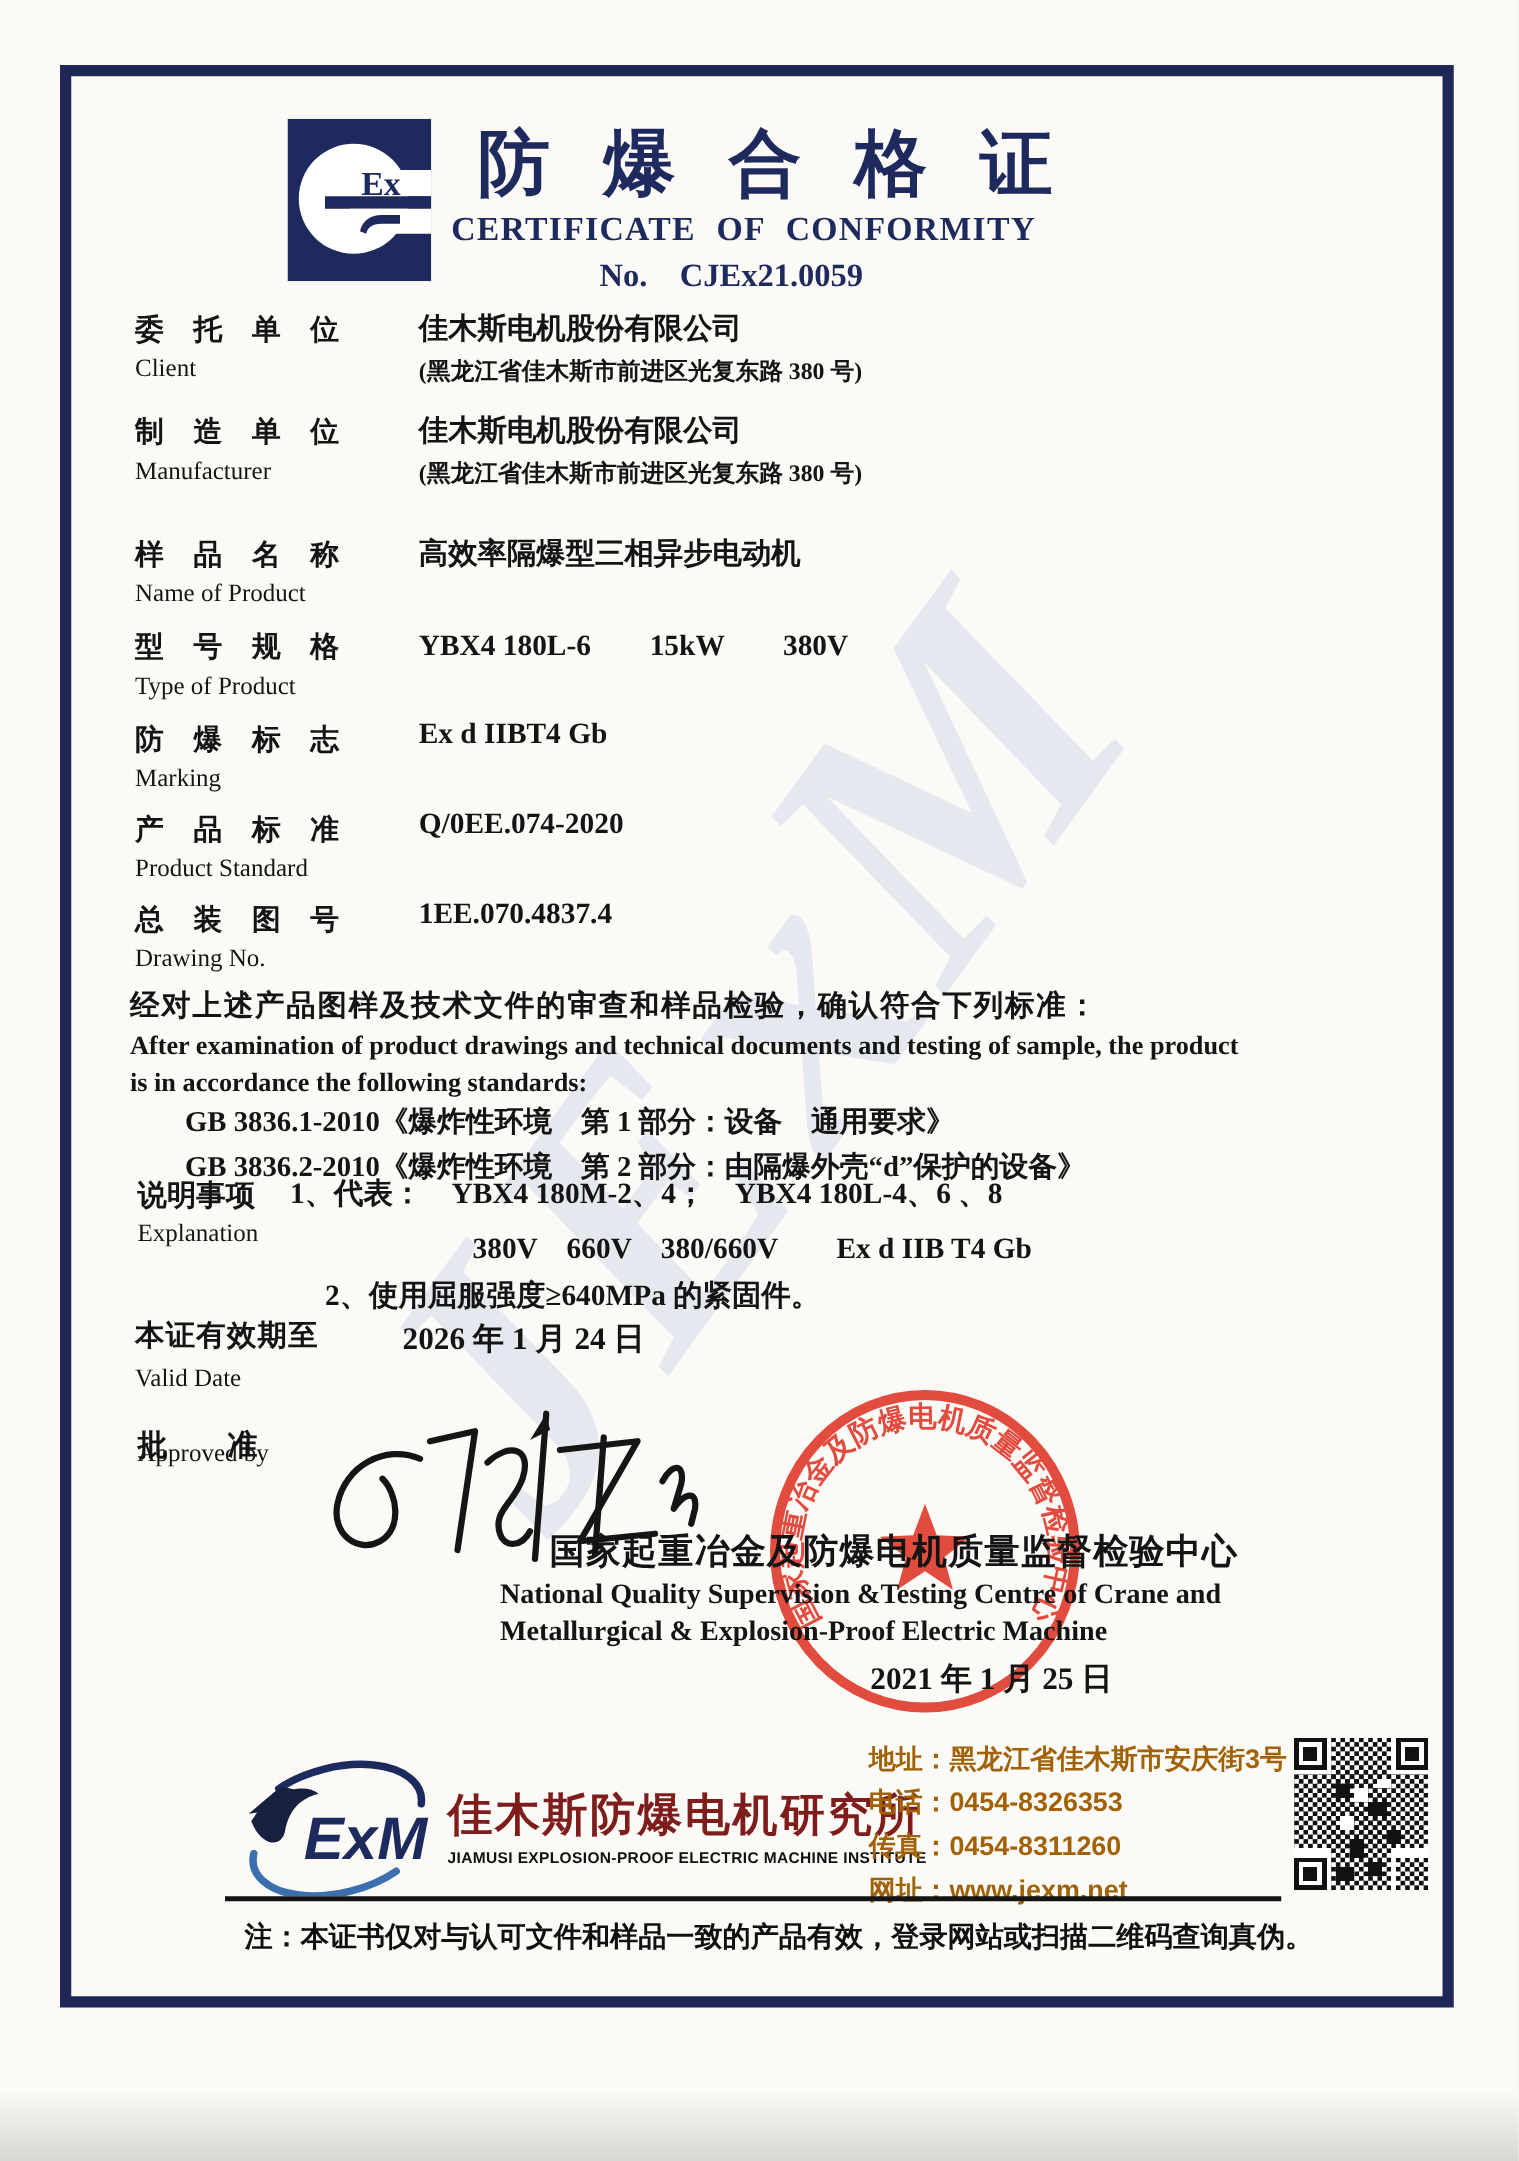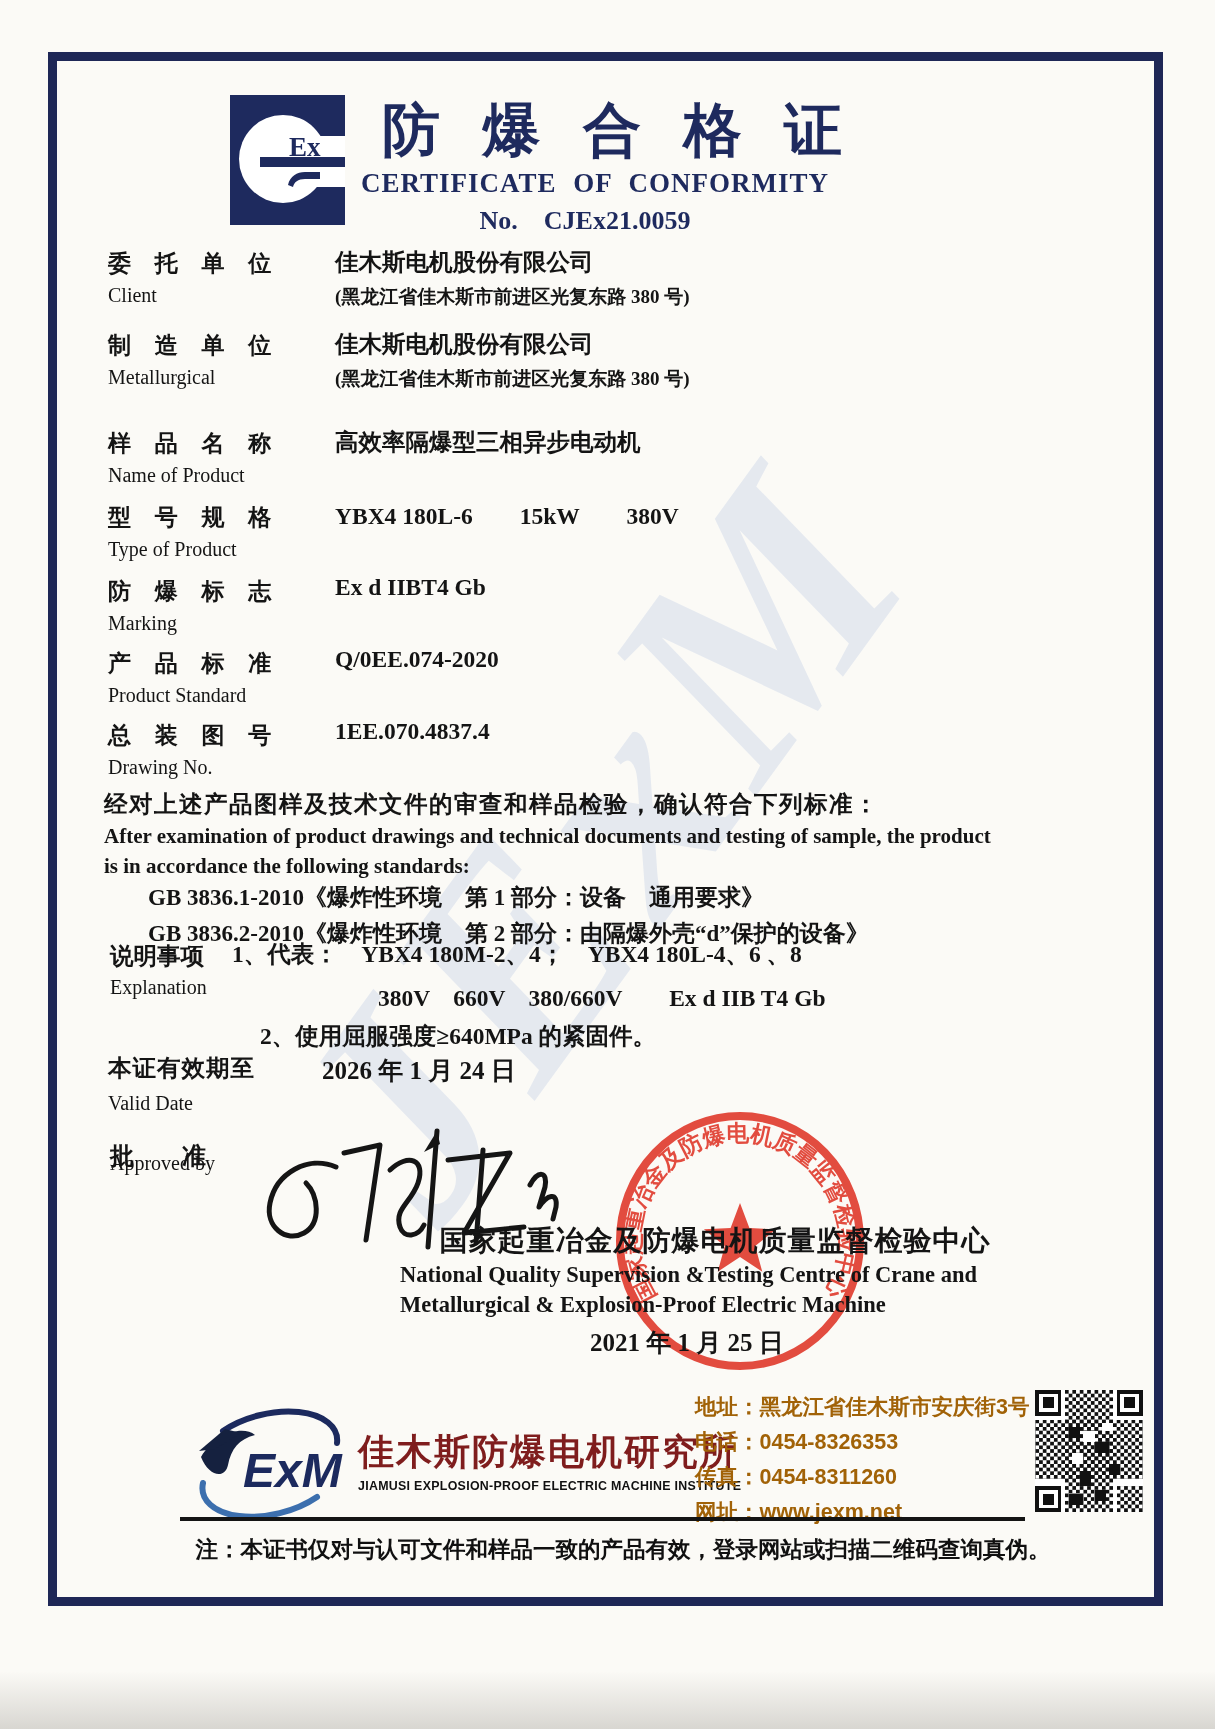--- a/index.html
+++ b/index.html
@@ -33,21 +33,21 @@
   .fvalue{left:335px;font-size:23.5px;font-weight:bold;white-space:nowrap;}
   .fnote{left:335px;font-size:19px;font-weight:600;white-space:nowrap;text-align:right;}
   .stmt-cn{left:104px;top:788px;font-size:23.5px;font-weight:bold;letter-spacing:1.5px;white-space:nowrap;}
   .stmt-en{font-size:21px;font-weight:600;white-space:nowrap;left:104px;}
   .std{left:148px;font-size:23px;font-weight:600;white-space:nowrap;}
   .exp{font-size:23.5px;font-weight:bold;white-space:nowrap;}
   .valid-value{left:322px;top:1054px;font-size:25px;font-weight:bold;white-space:nowrap;}
   .auth-cn{left:400px;top:1222px;width:630px;text-align:center;
     font-size:28px;font-weight:bold;letter-spacing:1px;white-space:nowrap;}
   .auth-en{width:630px;left:400px;text-align:left;font-size:22.5px;font-weight:bold;white-space:nowrap;}
-  .auth-date{left:590px;top:1326px;width:300px;text-align:left;font-size:25px;font-weight:600;white-space:nowrap;}
+  .auth-date{left:590px;top:1326px;width:300px;text-align:right;font-size:25px;font-weight:600;white-space:nowrap;}
   .sans{font-family:"Liberation Sans","DejaVu Sans",sans-serif;}
   .inst-cn{left:358px;top:1428px;font-size:36px;font-weight:bold;letter-spacing:2px;white-space:nowrap;color:#7f1d1d;}
   .inst-en{left:358px;top:1479px;font-size:12.4px;font-weight:bold;letter-spacing:.3px;white-space:nowrap;color:#101010;}
   .contact{left:695px;top:1390px;font-size:21.5px;font-weight:bold;line-height:35px;white-space:nowrap;color:#a16207;}
   .divider{left:180px;top:1517px;width:845px;height:4px;background:#141414;}
   .note{left:148px;top:1534px;width:950px;text-align:center;
     font-size:22.5px;font-weight:bold;white-space:nowrap;color:#101010;}
 </style>
 </head>
 <body>
@@ -70,21 +70,21 @@
   <div class="abs title-cn">防 爆 合 格 证</div>
   <div class="abs title-en">CERTIFICATE OF CONFORMITY</div>
   <div class="abs cert-no">No.　CJEx21.0059</div>
 
   <div class="abs flabel" style="top:248px">委 托 单 位</div>
   <div class="abs flabel-en" style="top:284px">Client</div>
   <div class="abs fvalue" style="top:246px">佳木斯电机股份有限公司</div>
   <div class="abs fnote" style="top:284px">(黑龙江省佳木斯市前进区光复东路 380 号)</div>
 
   <div class="abs flabel" style="top:330px">制 造 单 位</div>
-  <div class="abs flabel-en" style="top:366px">Metallurgical</div>
+  <div class="abs flabel-en" style="top:366px">Manufacturer</div>
   <div class="abs fvalue" style="top:328px">佳木斯电机股份有限公司</div>
   <div class="abs fnote" style="top:366px">(黑龙江省佳木斯市前进区光复东路 380 号)</div>
 
   <div class="abs flabel" style="top:428px">样 品 名 称</div>
   <div class="abs flabel-en" style="top:464px">Name of Product</div>
   <div class="abs fvalue" style="top:426px">高效率隔爆型三相异步电动机</div>
 
   <div class="abs flabel" style="top:502px">型 号 规 格</div>
   <div class="abs flabel-en" style="top:538px">Type of Product</div>
   <div class="abs fvalue" style="top:500px">YBX4 180L-6　　15kW　　380V</div>

